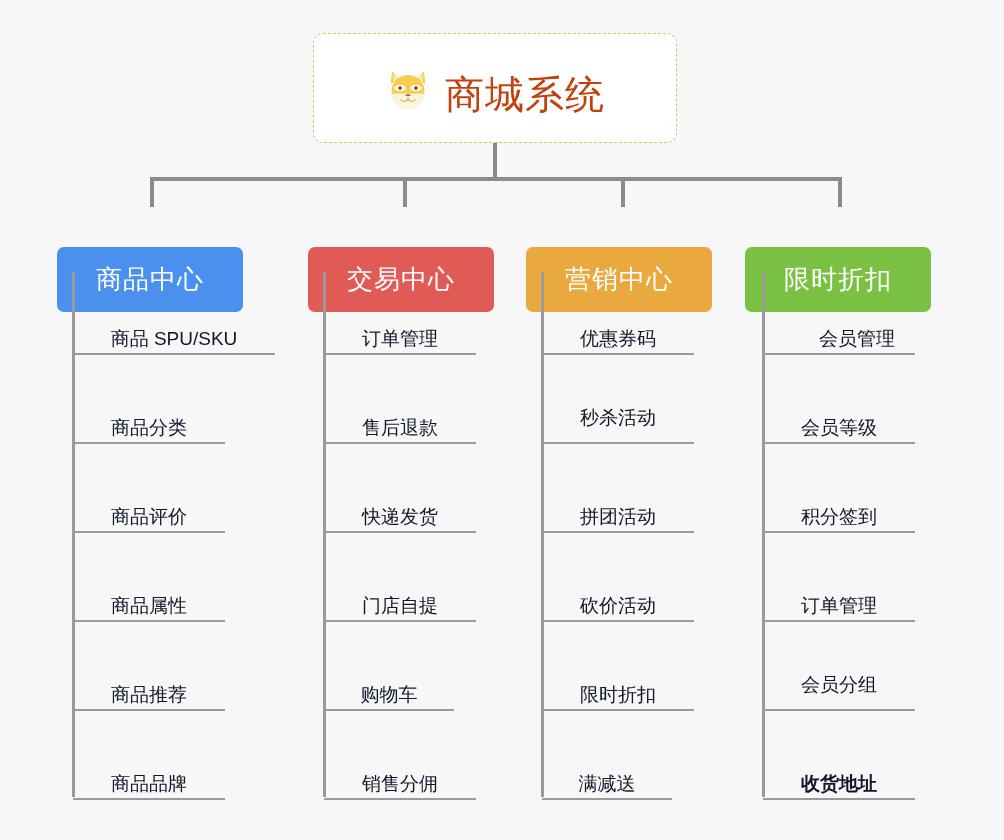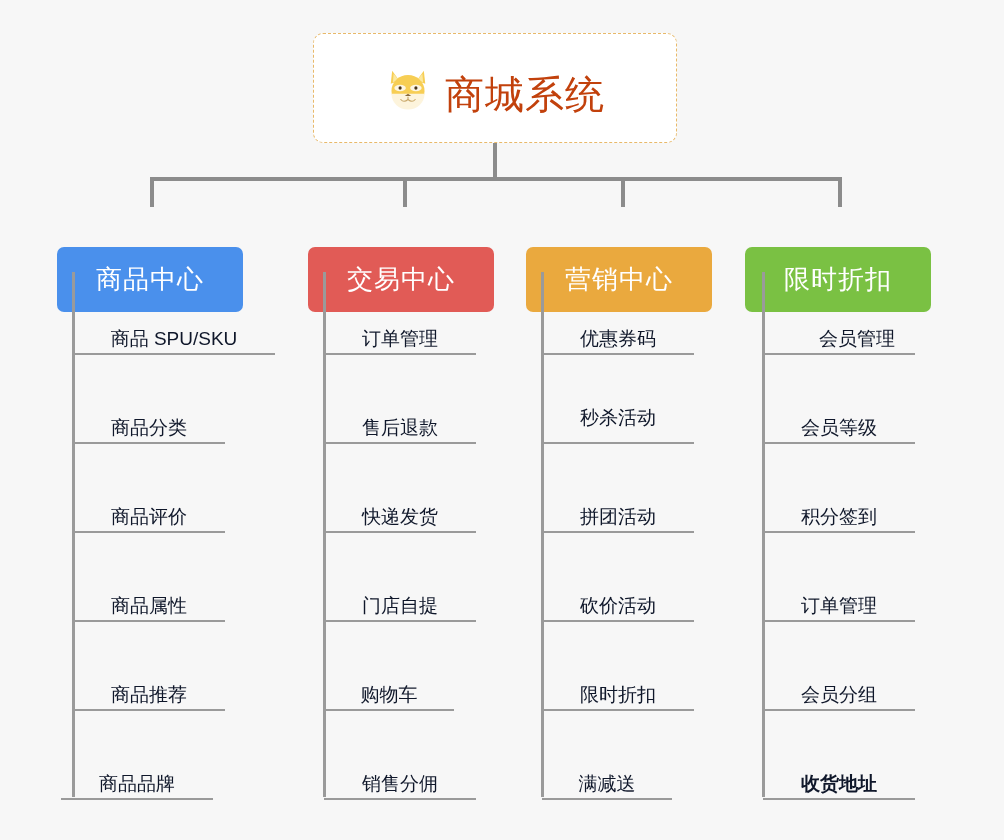--- a/index.html
+++ b/index.html
@@ -119,21 +119,21 @@
       </div>
     <div class="leaf" style="left:73px;top:485px;width:152px;">
       <span class="leaf-label">商品评价</span>
       </div>
     <div class="leaf" style="left:73px;top:574px;width:152px;">
       <span class="leaf-label">商品属性</span>
       </div>
     <div class="leaf" style="left:73px;top:663px;width:152px;">
       <span class="leaf-label">商品推荐</span>
       </div>
-    <div class="leaf" style="left:61px;top:752px;width:152px;align-items:flex-end;">
+    <div class="leaf" style="left:73px;top:752px;width:152px;align-items:flex-end;">
       <span class="leaf-label">商品品牌</span>
       </div>
   </div>
 
   <div class="col">
     <div class="cat-box" style="left:308px;top:207px;width:186px;background:#e15b56;">
       <span class="cat-label">交易中心</span>
     </div>
     <div class="trunk" style="left:323px;top:272px;height:525px;"></div>
     <div class="leaf" style="left:324px;top:307px;width:152px;">
@@ -191,21 +191,21 @@
       </div>
     <div class="leaf" style="left:763px;top:396px;width:152px;">
       <span class="leaf-label">会员等级</span>
       </div>
     <div class="leaf" style="left:763px;top:485px;width:152px;">
       <span class="leaf-label">积分签到</span>
       </div>
     <div class="leaf" style="left:763px;top:574px;width:152px;">
       <span class="leaf-label">订单管理</span>
       </div>
-    <div class="leaf" style="left:763px;top:663px;width:152px;">
+    <div class="leaf" style="left:763px;top:663px;width:152px;align-items:center;">
       <span class="leaf-label">会员分组</span>
       </div>
     <div class="leaf" style="left:763px;top:752px;width:152px;font-weight:bold;">
       <span class="leaf-label">收货地址</span>
       </div>
   </div>
 
 </div>
 
 </body></html>

